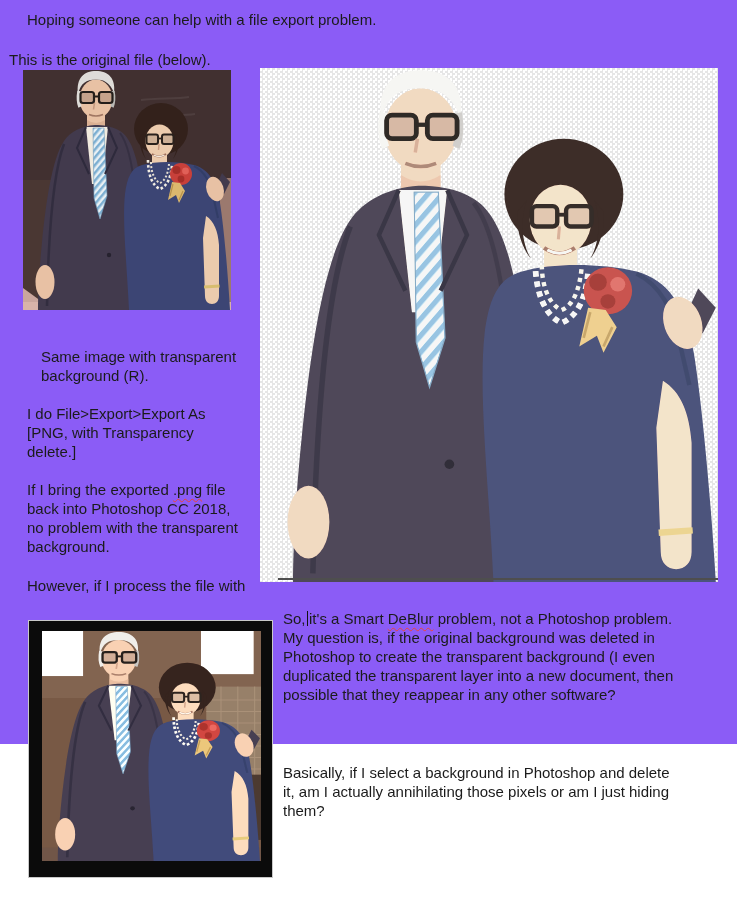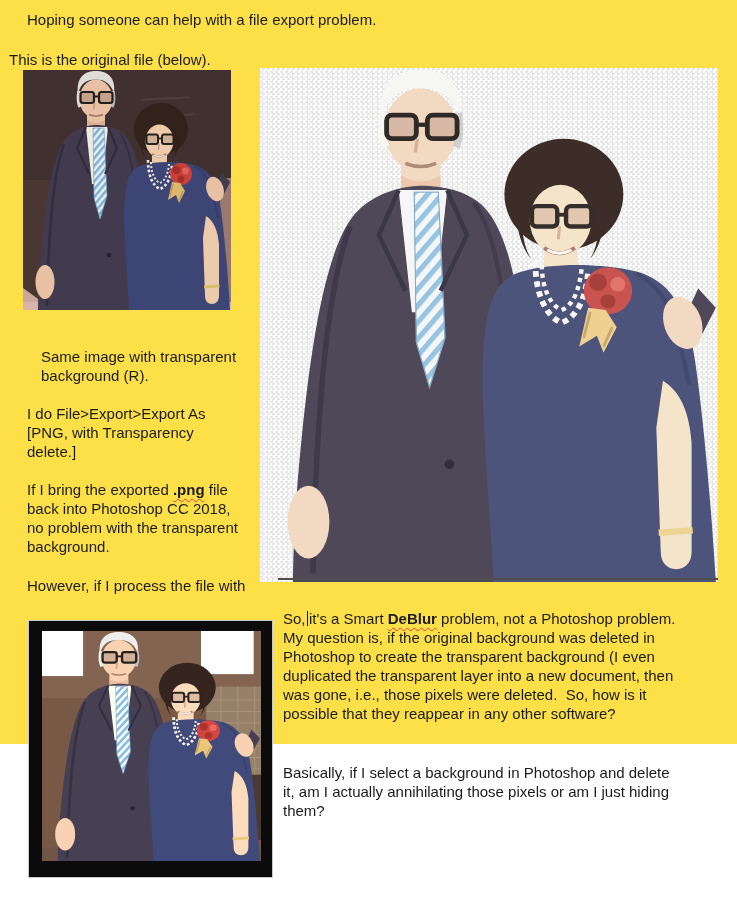--- a/index.html
+++ b/index.html
@@ -1,23 +1,23 @@
 <!DOCTYPE html>
 <html style="--squiggle: #e8453a; --checker-light: #ffffff; --checker-dark: #e6e6e6; --photo-bg: #4a3733; --photo-floor: #d8b2a8; --wall-strip: #a98579; --suit: #423a4d; --suit-dark: #2e2a3c; --dress: #3c4574; --skin: #e8c1a4; --skin2: #eccbad; --hair-man: #dedcd8; --hair-woman: #33211b; --shirt: #f1ebdf; --tie-blue: #7cafd2; --flower: #c8403a; --ribbon: #dcb86e; --deblur-frame: #0b0b0b; --deblur-bg: #70523f; --deblur-tile: #8d7660; --bottom-line: #4e4e4e;"><head>
 <meta charset="utf-8">
 <style>
   html,body{margin:0;padding:0;background:#ffffff;}
   body{width:737px;height:900px;overflow:hidden;position:relative;
        font-family:"Liberation Sans","DejaVu Sans",sans-serif;}
-  .page{position:absolute;left:0;top:0;width:737px;height:744px;background:#fde047;}
+  .page{position:absolute;left:0;top:0;width:737px;height:744px;background:#8b5cf6;}
   .para{position:absolute;font-size:15px;line-height:19px;color:#1b1b1b;}
   .tline{white-space:pre;}
   .misspelled{text-decoration-line:underline;text-decoration-style:wavy;
               text-decoration-color:var(--squiggle,#e8453a);
-              text-decoration-thickness:1px;text-underline-offset:3px;font-weight:bold;}
+              text-decoration-thickness:1px;text-underline-offset:3px;}
   .caret{display:inline-block;width:1.5px;height:15px;background:#111;
          vertical-align:-2px;margin:0 1px 0 1px;}
   .photo{position:absolute;}
   .photo svg{display:block;width:100%;height:100%;}
   .checker-wrap{position:absolute;left:260px;top:68px;width:458px;height:514px;}
   .checker{position:absolute;inset:0;
      background-image:conic-gradient(var(--checker-dark,#e6e6e6) 25%,var(--checker-light,#fff) 0 50%,var(--checker-dark,#e6e6e6) 0 75%,var(--checker-light,#fff) 0);
      background-size:5px 5px;}
   .cutout{position:absolute;inset:0;filter:brightness(1.16) saturate(0.8) contrast(0.93);}
   .cutout svg{width:100%;height:100%;display:block;}
@@ -162,21 +162,20 @@
         <use href="#couple"></use>
       </svg>
     </div>
   </div>
 
   <div class="para" style="left:283px;top:609px">
       <div class="tline"><span class="seg">So,</span><span class="caret"></span><span class="seg">it's a Smart </span><span class="misspelled">DeBlur</span><span class="seg"> problem, not a Photoshop problem.</span></div>
       <div class="tline"><span class="seg">My question is, if the original background was deleted in</span></div>
       <div class="tline"><span class="seg">Photoshop to create the transparent background (I even</span></div>
       <div class="tline"><span class="seg">duplicated the transparent layer into a new document, then</span></div>
-      <div class="tline"><span class="seg">was gone, i.e., those pixels were deleted.  So, how is it</span></div>
       <div class="tline"><span class="seg">possible that they reappear in any other software?</span></div>
     </div>
   <div class="para" style="left:283px;top:763px">
       <div class="tline"><span class="seg">Basically, if I select a background in Photoshop and delete</span></div>
       <div class="tline"><span class="seg">it, am I actually annihilating those pixels or am I just hiding</span></div>
       <div class="tline"><span class="seg">them?</span></div>
     </div>
 
 </div>
 

